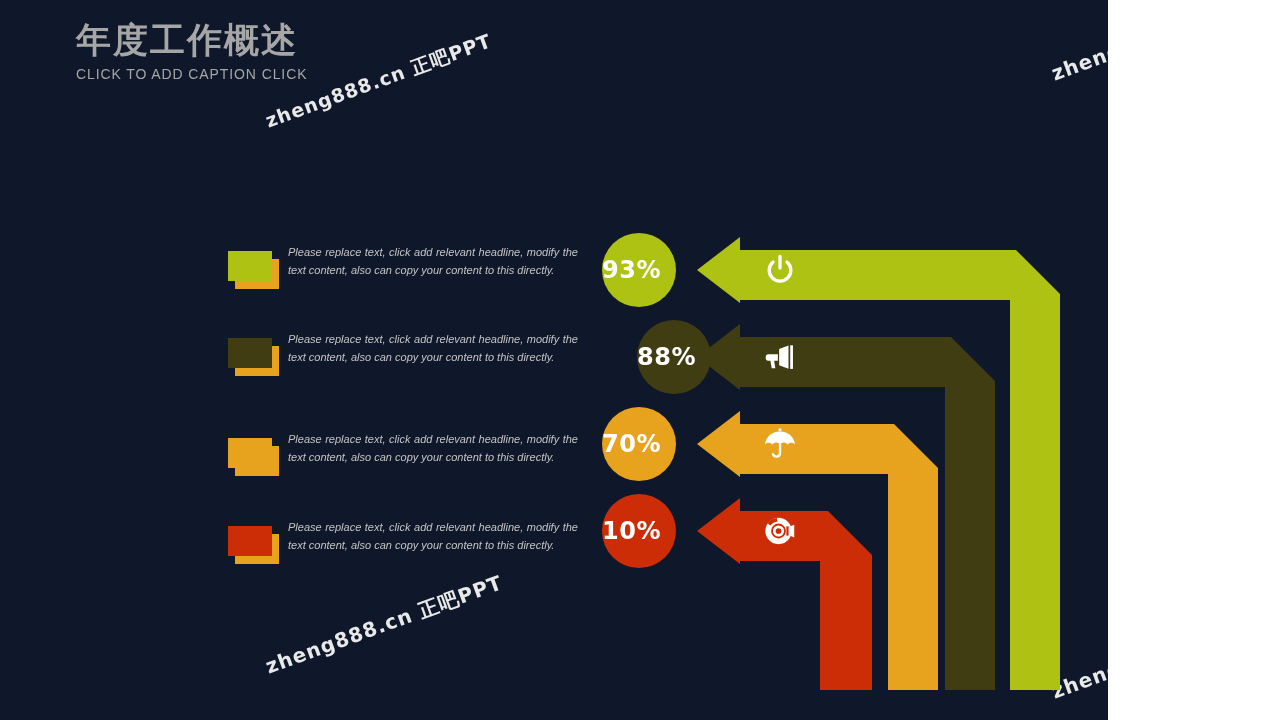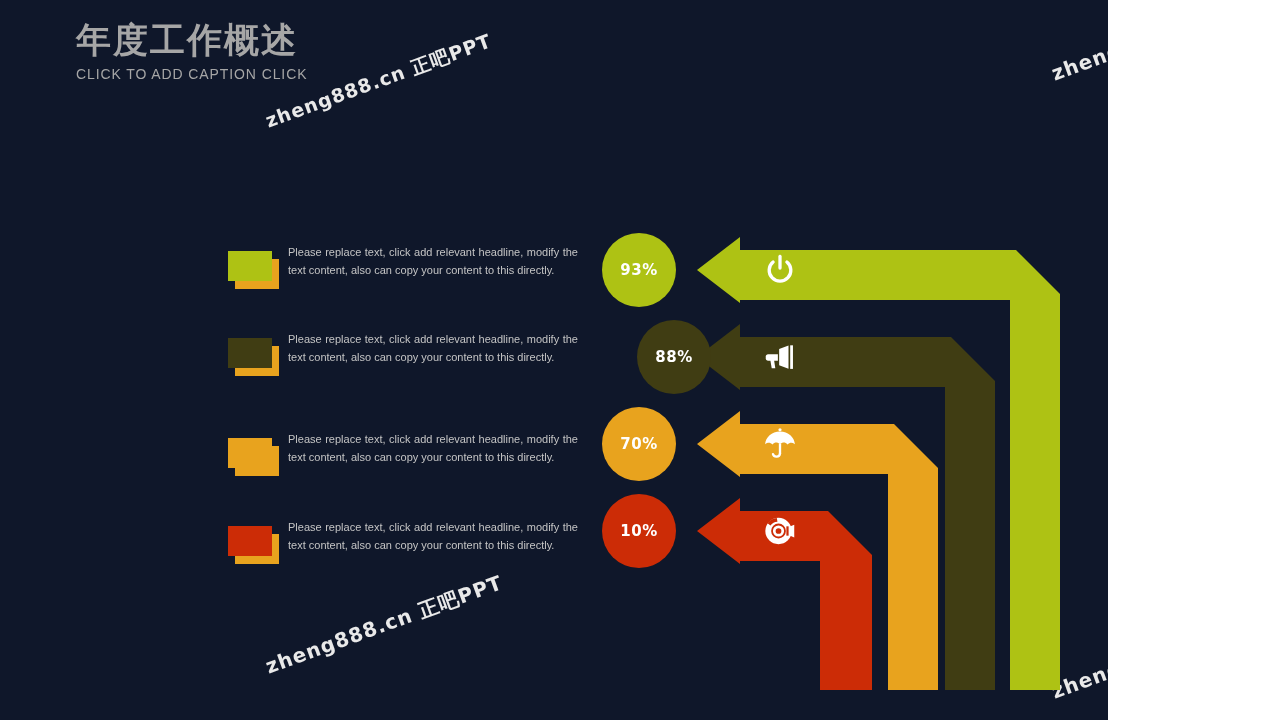--- a/index.html
+++ b/index.html
@@ -102,33 +102,34 @@
   .row-text {
     position: absolute;
     left: 60px;
     top: 0;
     width: 290px;
     font-size: 11px;
     line-height: 18px;
     color: #c4c4c4;
     text-align: justify;
     font-family: "Liberation Sans", sans-serif;
+    font-style: italic;
   }
 
   
   .pct-circle {
     position: absolute;
     width: 74px;
     height: 74px;
     border-radius: 50%;
     display: flex;
     align-items: center;
-    justify-content: center;
+    justify-content: flex-start;
     color: #ffffff;
-    font-size: 15px;
+    font-size: 24px;
     font-weight: bold;
     letter-spacing: 0.5px;
     font-family: "DejaVu Sans", "Liberation Sans", sans-serif;
   }
   .pct-circle.c0 { left: 602px; top: 233px; }
   .pct-circle.c1 { left: 637px; top: 320px; }
   .pct-circle.c2 { left: 602px; top: 407px; }
   .pct-circle.c3 { left: 602px; top: 494px; }
 
   

